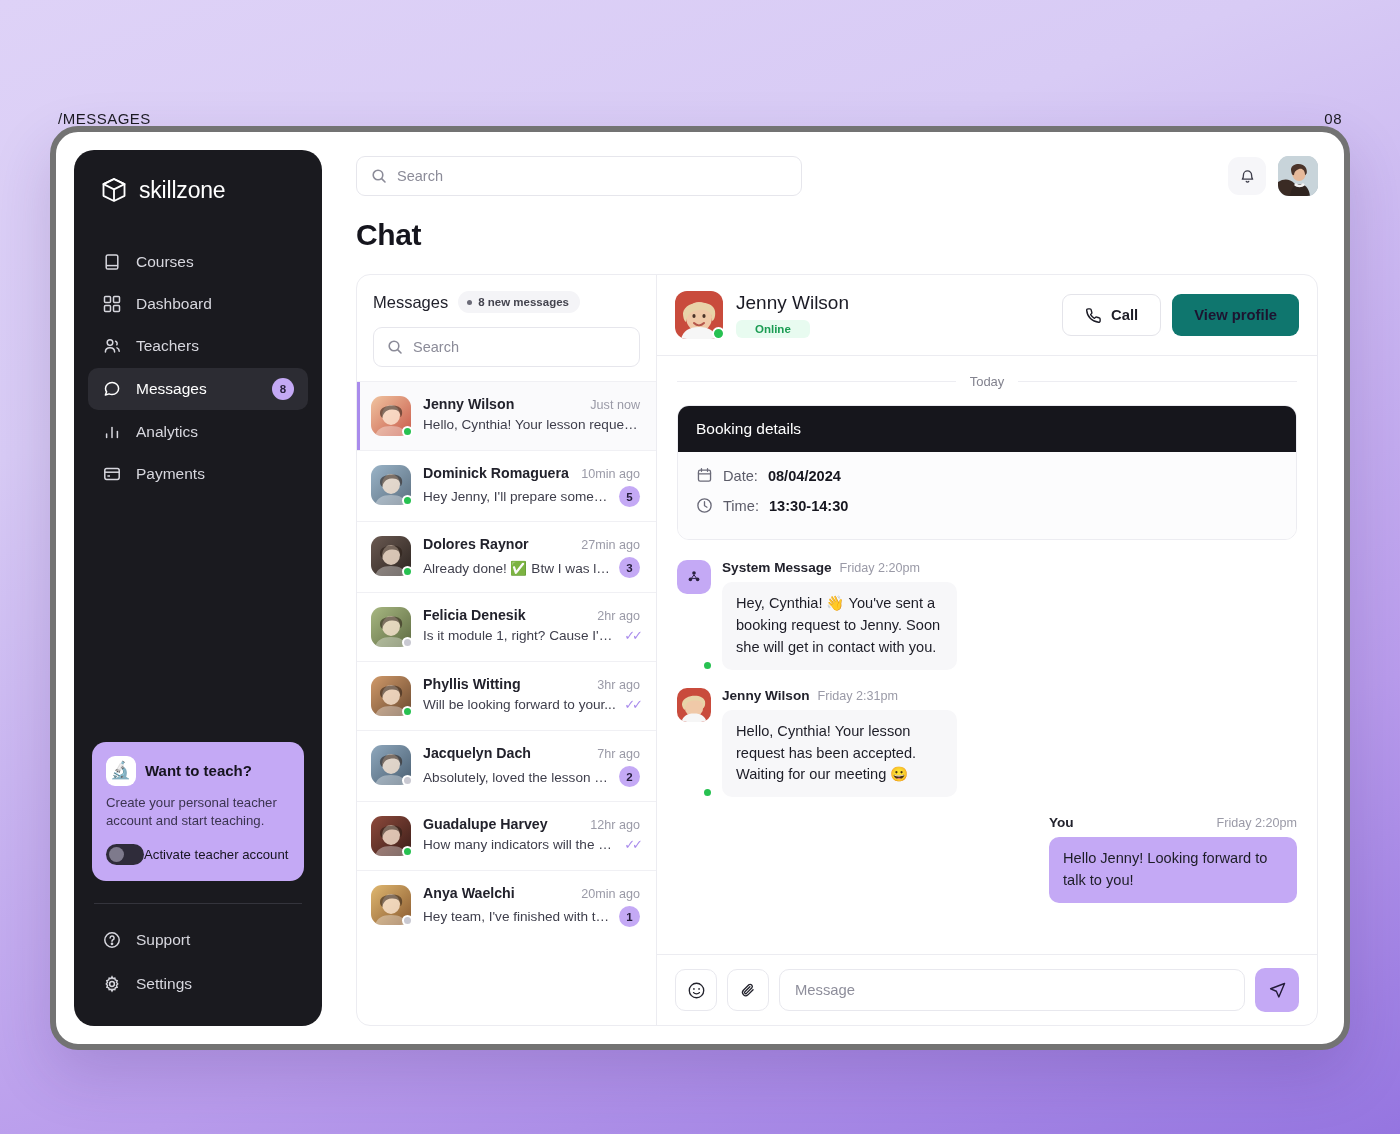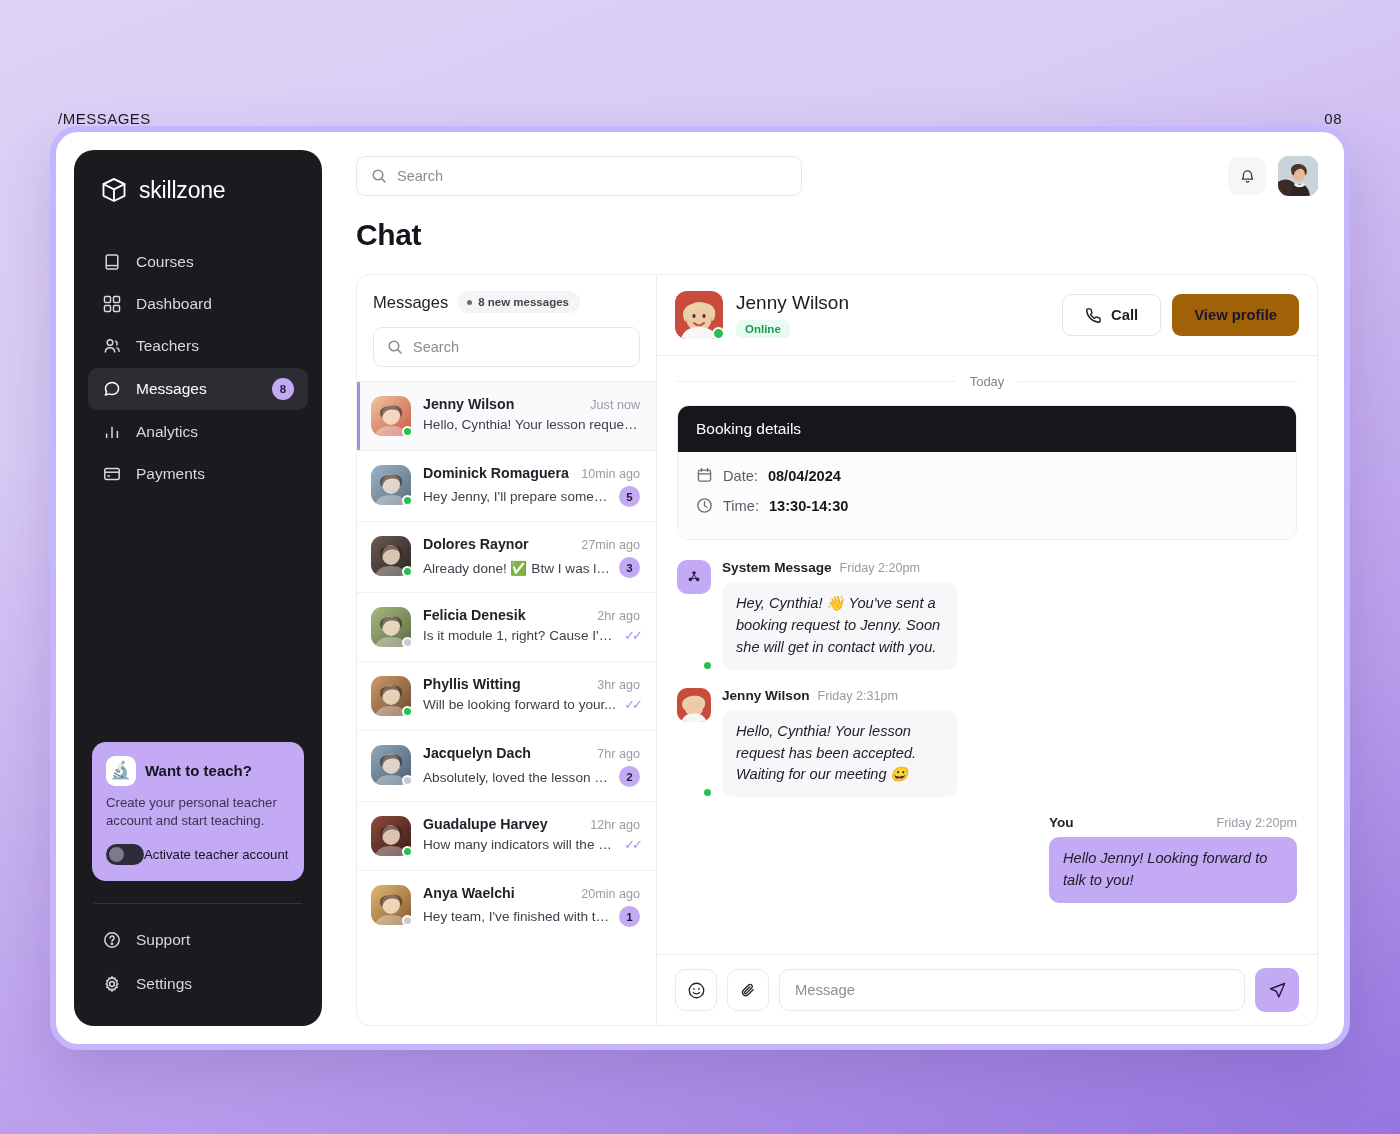--- a/index.html
+++ b/index.html
@@ -15,21 +15,21 @@
     color: #1b1b22; font-weight: 400; margin-top: 28px;
   }
   .page-label.left { left: 58px; }
   .page-label.right { right: 58px; }
 
   
   .window {
     position: absolute; left: 50px; top: 126px;
     width: 1300px; height: 924px;
     background: #ffffff;
-    border: 6px solid #c4b5fd;
+    border: 6px solid #737373;
     border-radius: 28px;
     overflow: hidden;
     display: flex;
     box-shadow: 0 24px 60px rgba(60,30,110,0.18);
   }
 
   
   .sidebar {
     width: 248px; flex: 0 0 248px;
     margin: 18px 0 18px 18px;
@@ -169,30 +169,30 @@
 
   
   .chat-col { flex: 1; display: flex; flex-direction: column; min-width: 0; }
   .chat-head {
     display: flex; align-items: center; gap: 13px;
     padding: 16px 18px; border-bottom: 1px solid #ececf1;
   }
   .chat-head .name { font-size: 19px; font-weight: 400; color: #1b1b25; margin-bottom: 5px; }
   .online-pill {
     background: #e8fbf0; color: #1a9c52; font-size: 11.5px; font-weight: 600;
-    padding: 3px 9px; border-radius: 6px; display: inline-block;
+    padding: 3px 19px; border-radius: 6px; display: inline-block;
   }
   .chat-head-actions { margin-left: auto; display: flex; gap: 11px; align-items: center; }
   .btn-call {
     border: 1px solid #e4e4ea; background: #fff; border-radius: 9px;
     padding: 0 22px; height: 42px; font-size: 14.8px; font-weight: 700; color: #1d1d27;
     display: flex; align-items: center; gap: 9px; cursor: pointer; font-family: inherit;
   }
   .btn-profile {
-    border: 0; background: #a16207; border-radius: 9px;
+    border: 0; background: #0f766e; border-radius: 9px;
     padding: 0 22px; height: 42px; font-size: 14.8px; font-weight: 700; color: #1d1430;
     cursor: pointer; font-family: inherit;
   }
 
   .chat-body { flex: 1; padding: 14px 20px 10px 20px; overflow: hidden; min-height: 0; }
   .day-sep { display: flex; align-items: center; gap: 14px; margin: 4px 0 16px 0; }
   .day-sep::before, .day-sep::after { content: ""; flex: 1; height: 1px; background: #ededf2; }
   .day-sep span { font-size: 13px; color: #83838f; }
 
   .booking-card { border: 1px solid #ececf1; border-radius: 12px; overflow: hidden; margin-bottom: 20px; }
@@ -205,21 +205,21 @@
 
   .msg { display: flex; gap: 11px; margin-bottom: 18px; }
   .msg .av-wrap { flex: 0 0 34px; }
   .msg .av { width: 34px; height: 34px; border-radius: 10px; }
   .msg-content { min-width: 0; }
   .msg-meta { display: flex; align-items: baseline; gap: 8px; margin-bottom: 7px; }
   .msg-author { font-size: 13.6px; font-weight: 700; color: #22222c; }
   .msg-time { font-size: 12.6px; color: #9a9aa7; }
   .bubble {
     background: #f7f7f9; border-radius: 10px; padding: 11px 14px;
-    font-size: 14.6px; line-height: 1.5; color: #1d1d27; max-width: 235px; font-style: italic;
+    font-size: 14.6px; line-height: 1.5; color: #1d1d27; max-width: 235px;
   }
   .msg.self { justify-content: flex-end; }
   .msg.self .msg-meta { justify-content: space-between; min-width: 245px; }
   .msg.self .bubble { background: #c4a9f5; max-width: 248px; }
   .sys-av {
     width: 34px; height: 34px; border-radius: 10px; background: #c4a9f5;
     display: flex; align-items: center; justify-content: center;
   }
 
   .composer {

